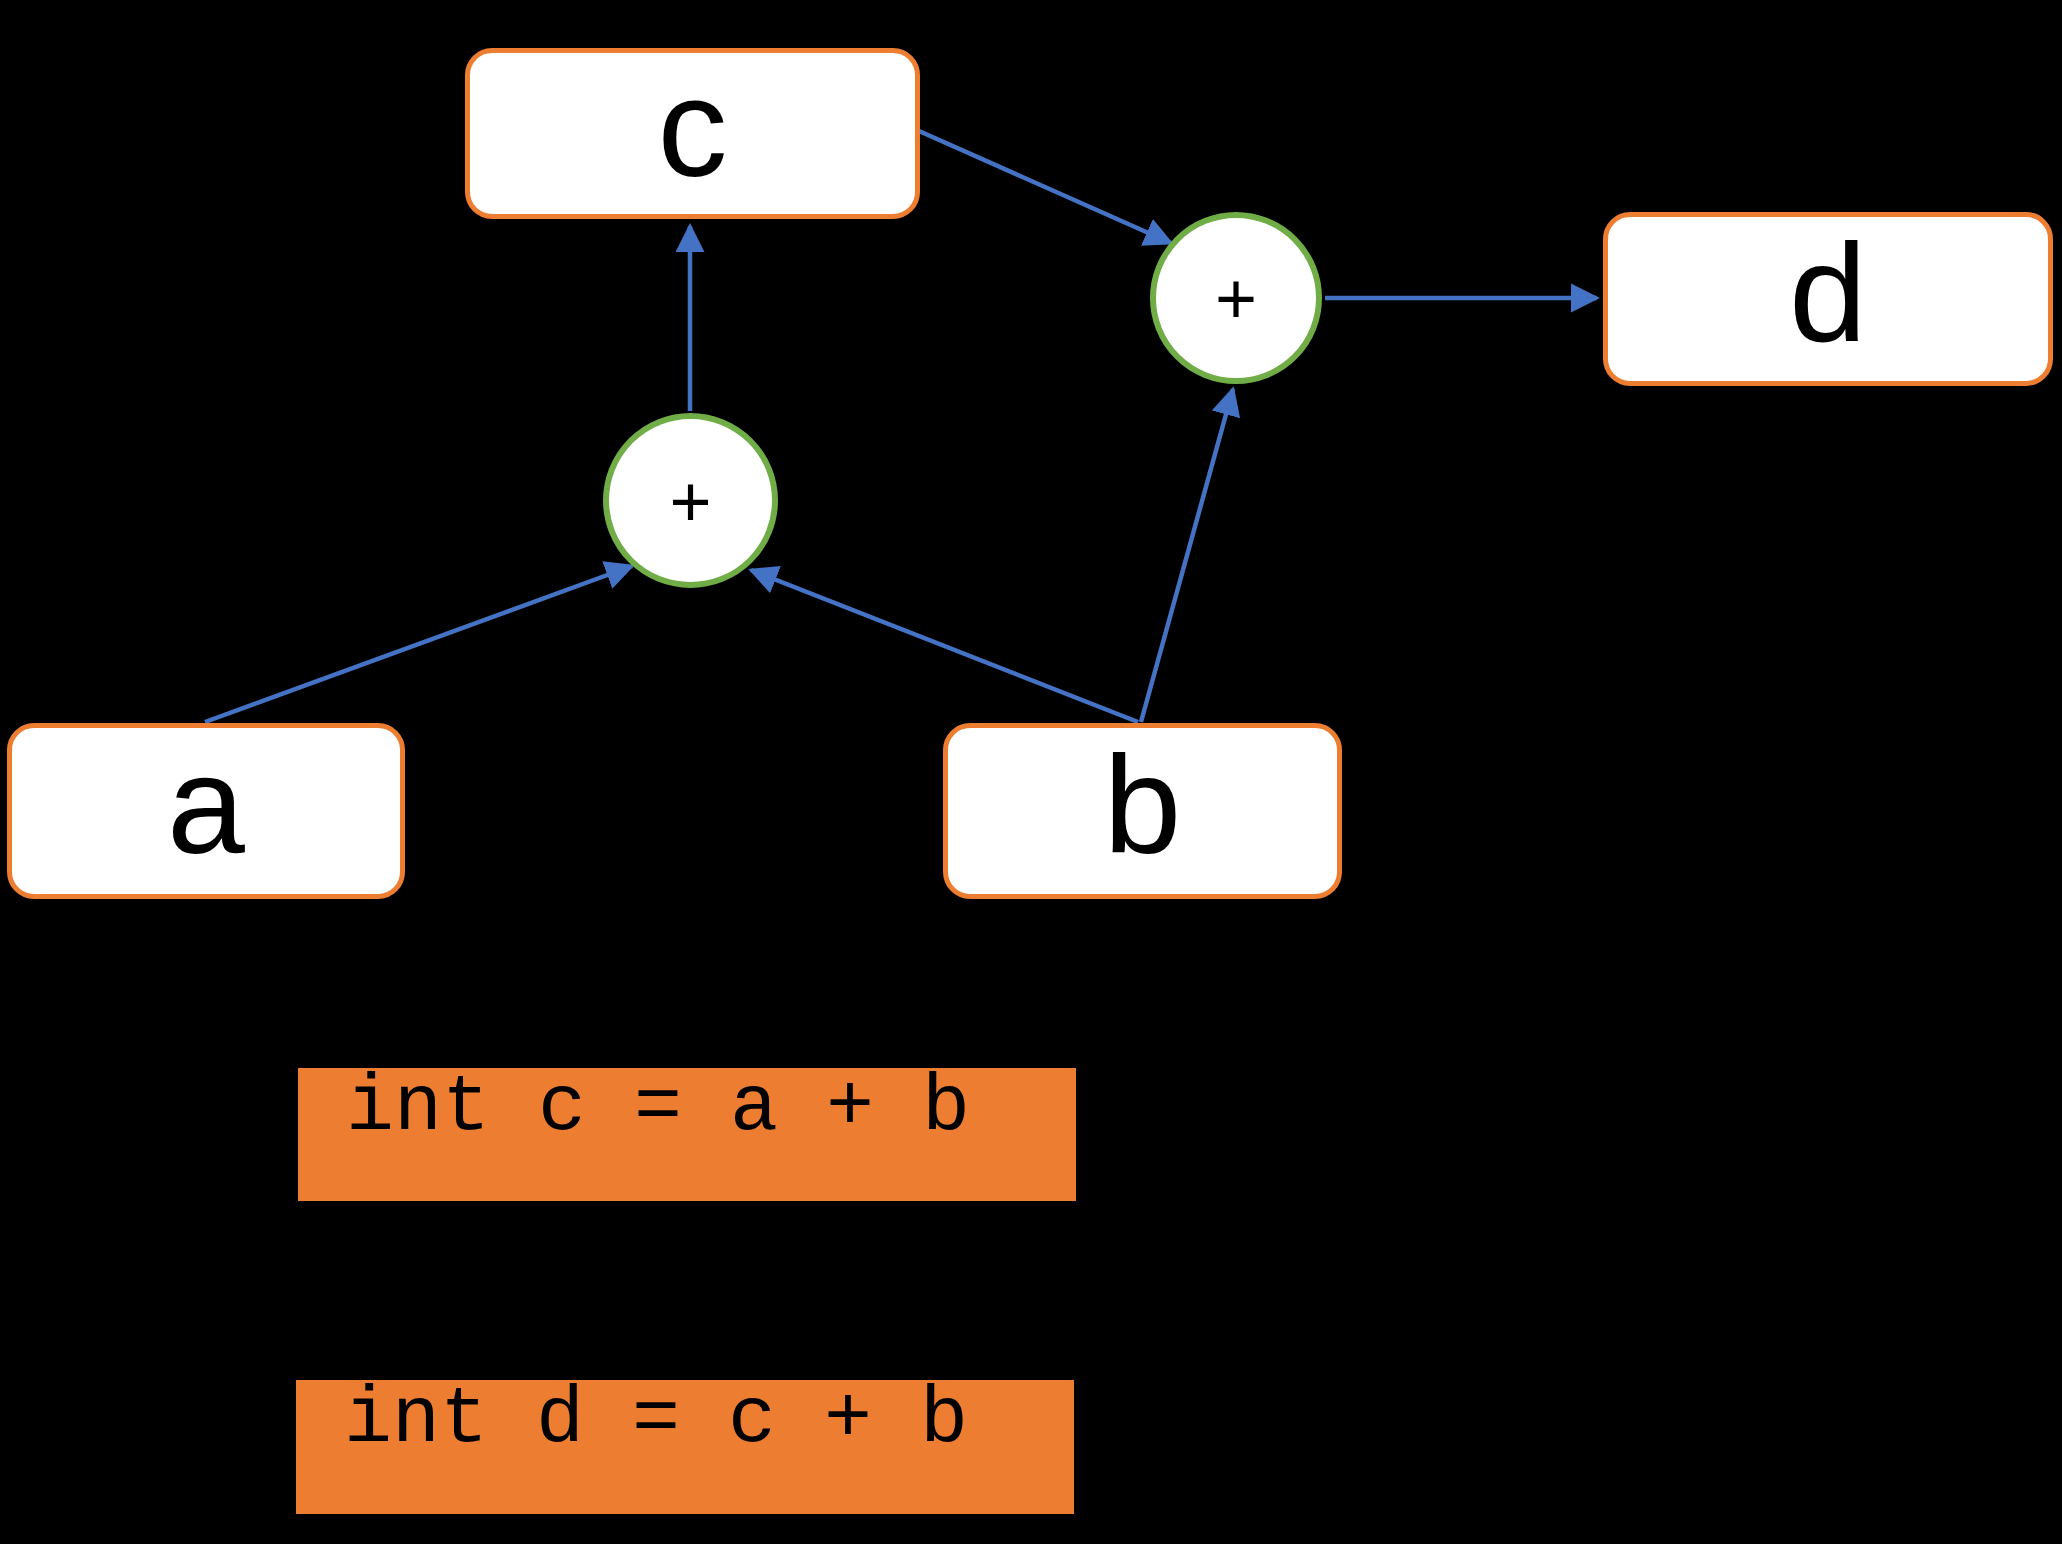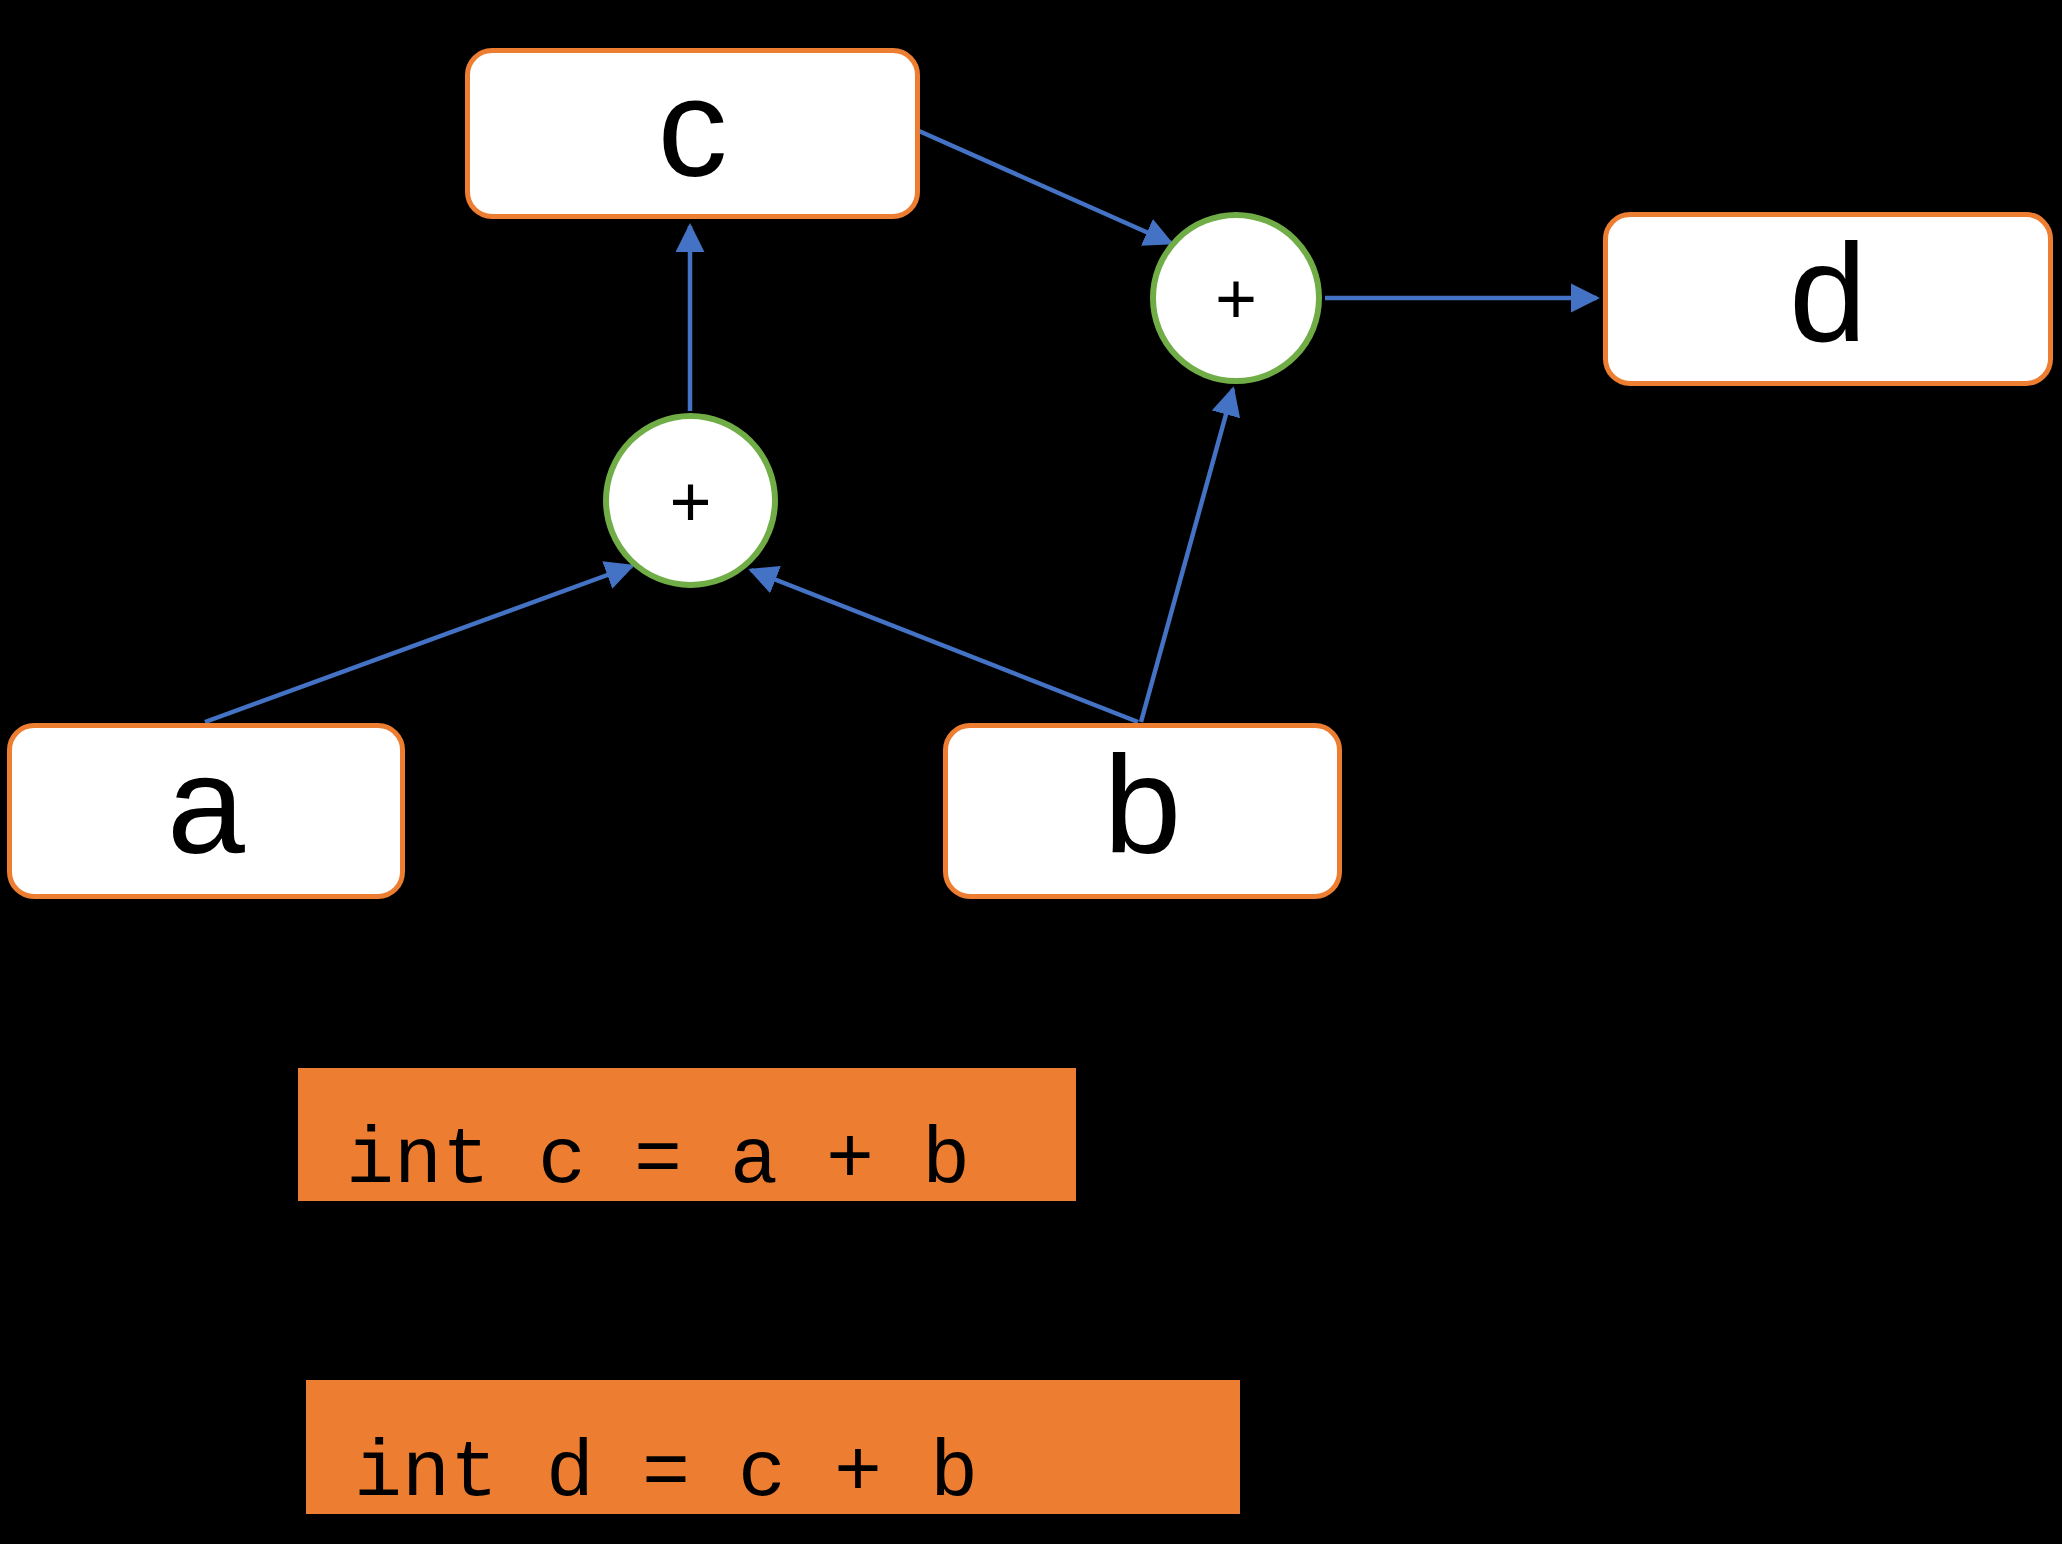--- a/index.html
+++ b/index.html
@@ -64,32 +64,32 @@
   #node-b { left: 943px;  top: 723px; width: 399px; height: 176px; }
   #node-c { left: 465px;  top: 48px;  width: 455px; height: 171px; }
   #node-d { left: 1603px; top: 212px; width: 450px; height: 174px; }
   #op-plus1 { left: 603px;  top: 413px; width: 175px; height: 175px; }
   #op-plus2 { left: 1150px; top: 212px; width: 172px; height: 172px; }
   .code {
     position: absolute;
     box-sizing: border-box;
     background: var(--orange, #ED7D31);
     display: flex;
-    align-items: flex-end;
+    align-items: flex-start;
     padding-left: 48px;
   }
   .code-text {
     font-family: "Liberation Mono", monospace;
     font-size: 80px;
     line-height: 1;
     color: var(--text, #000000);
     white-space: pre;
   }
   #code-1 { left: 298px; top: 1068px; width: 778px; height: 133px; }
-  #code-2 { left: 306px; top: 1380px; width: 934px; height: 134px; }
+  #code-2 { left: 296px; top: 1380px; width: 778px; height: 134px; }
 </style>
 </head>
 <body>
 
 <div class="canvas">
 
   <svg class="edges-layer" width="2062" height="1544" viewBox="0 0 2062 1544" xmlns="http://www.w3.org/2000/svg">
     <defs>
       <marker id="arrowhead" viewBox="0 0 10 10" refX="9" refY="5" markerWidth="6.5" markerHeight="6.5" orient="auto-start-reverse">
         <path class="arrowhead-fill" d="M 0 0 L 10 5 L 0 10 z"></path>

